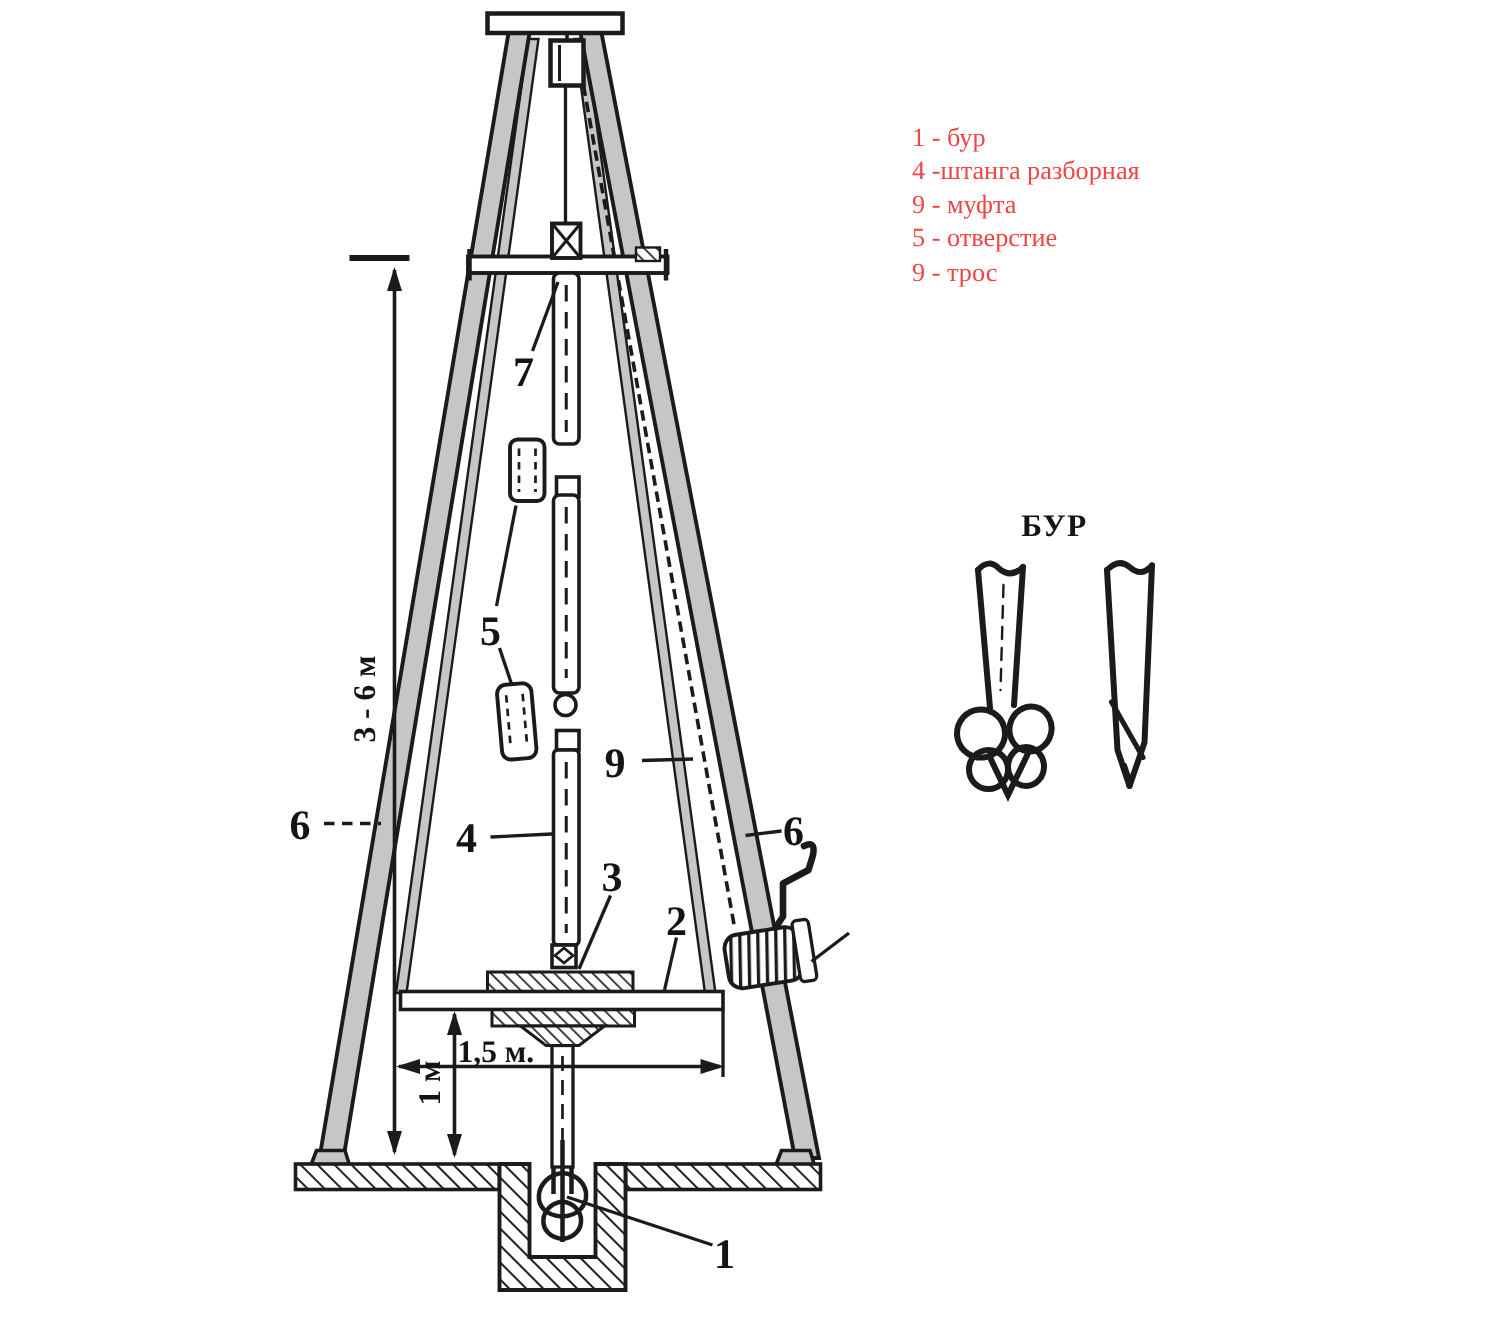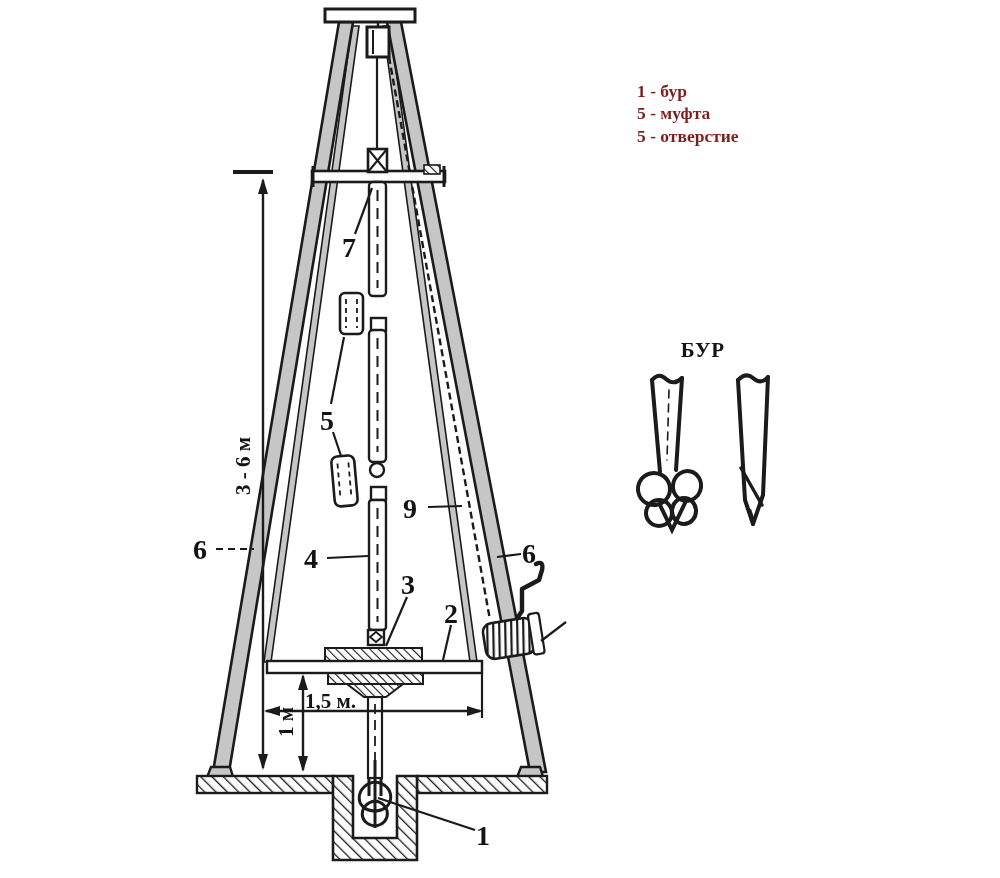--- a/index.html
+++ b/index.html
@@ -6,24 +6,24 @@
   #canvas{
     position:relative;
     width:1000px;height:878px;
     background:#ffffff;
     font-family:"Liberation Serif","DejaVu Serif",serif;
     overflow:hidden;
   }
   #rig-svg{position:absolute;left:0;top:0;}
   .legend{
     position:absolute;
-    left:637px;top:80px;
+    left:608px;top:80px;
     width:260px;
-    color:#7f1d1d;
-    font-weight:bold;
+    color:#ef4444;
+    font-weight:normal;
     font-size:17.5px;
     line-height:22.4px;
     white-space:nowrap;
   }
   svg text{
     font-family:"Liberation Serif","DejaVu Serif",serif;
     font-weight:bold;
     fill:#141414;
   }
   .callout{font-size:28px;}
@@ -221,17 +221,19 @@
       <path d="M738,380 L745,500 L753,524"></path>
       <path d="M768,377 L763,495 L753,524"></path>
       <line x1="741" y1="468" x2="762" y2="505" stroke-width="3.4"></line>
       <line x1="750" y1="510" x2="753" y2="519" stroke-width="2.6"></line>
     </g>
   </g>
 </svg>
 
 <div class="legend">
   <div>1 - бур</div>
-  <div>5 - муфта</div>
+  <div>4 -штанга разборная</div>
+  <div>9 - муфта</div>
   <div>5 - отверстие</div>
+  <div>9 - трос</div>
 </div>
 
 </div>
 
 </body></html>

